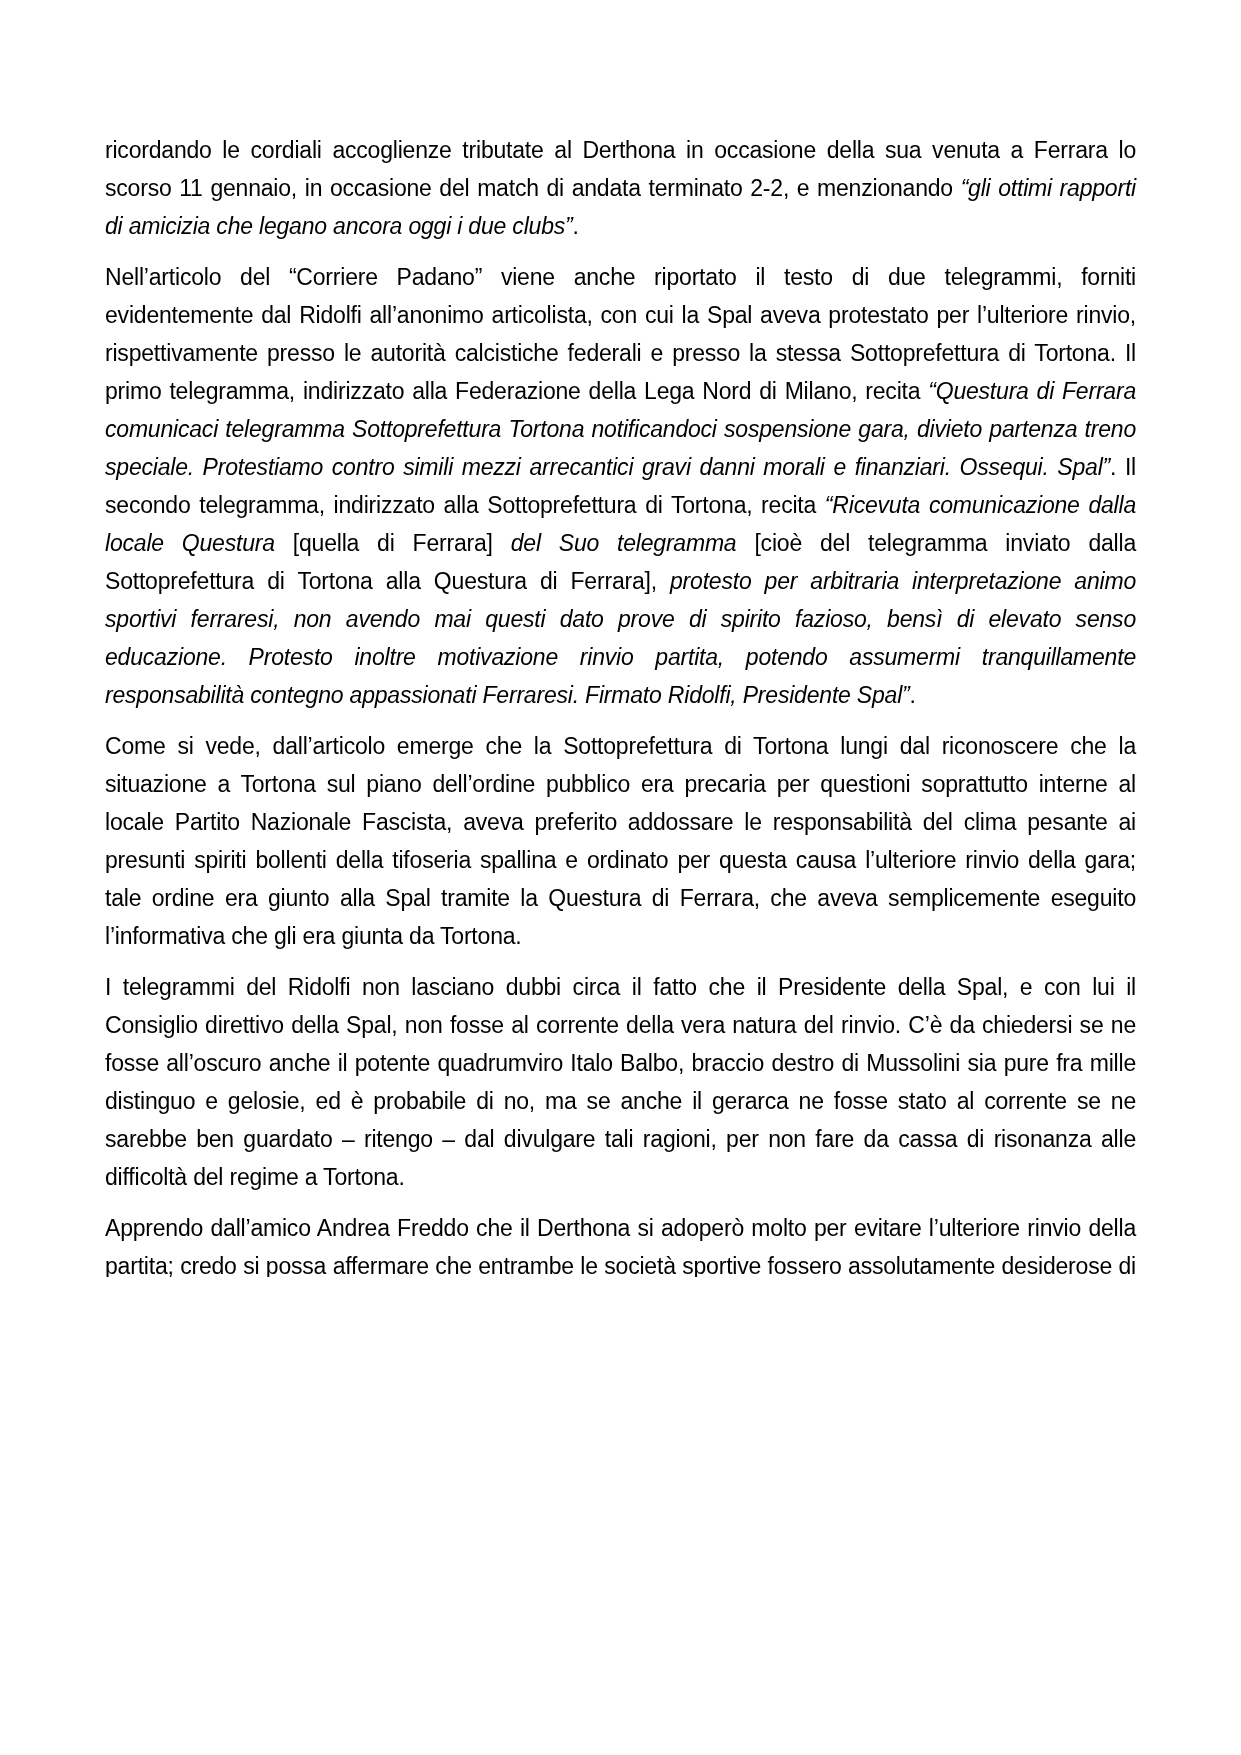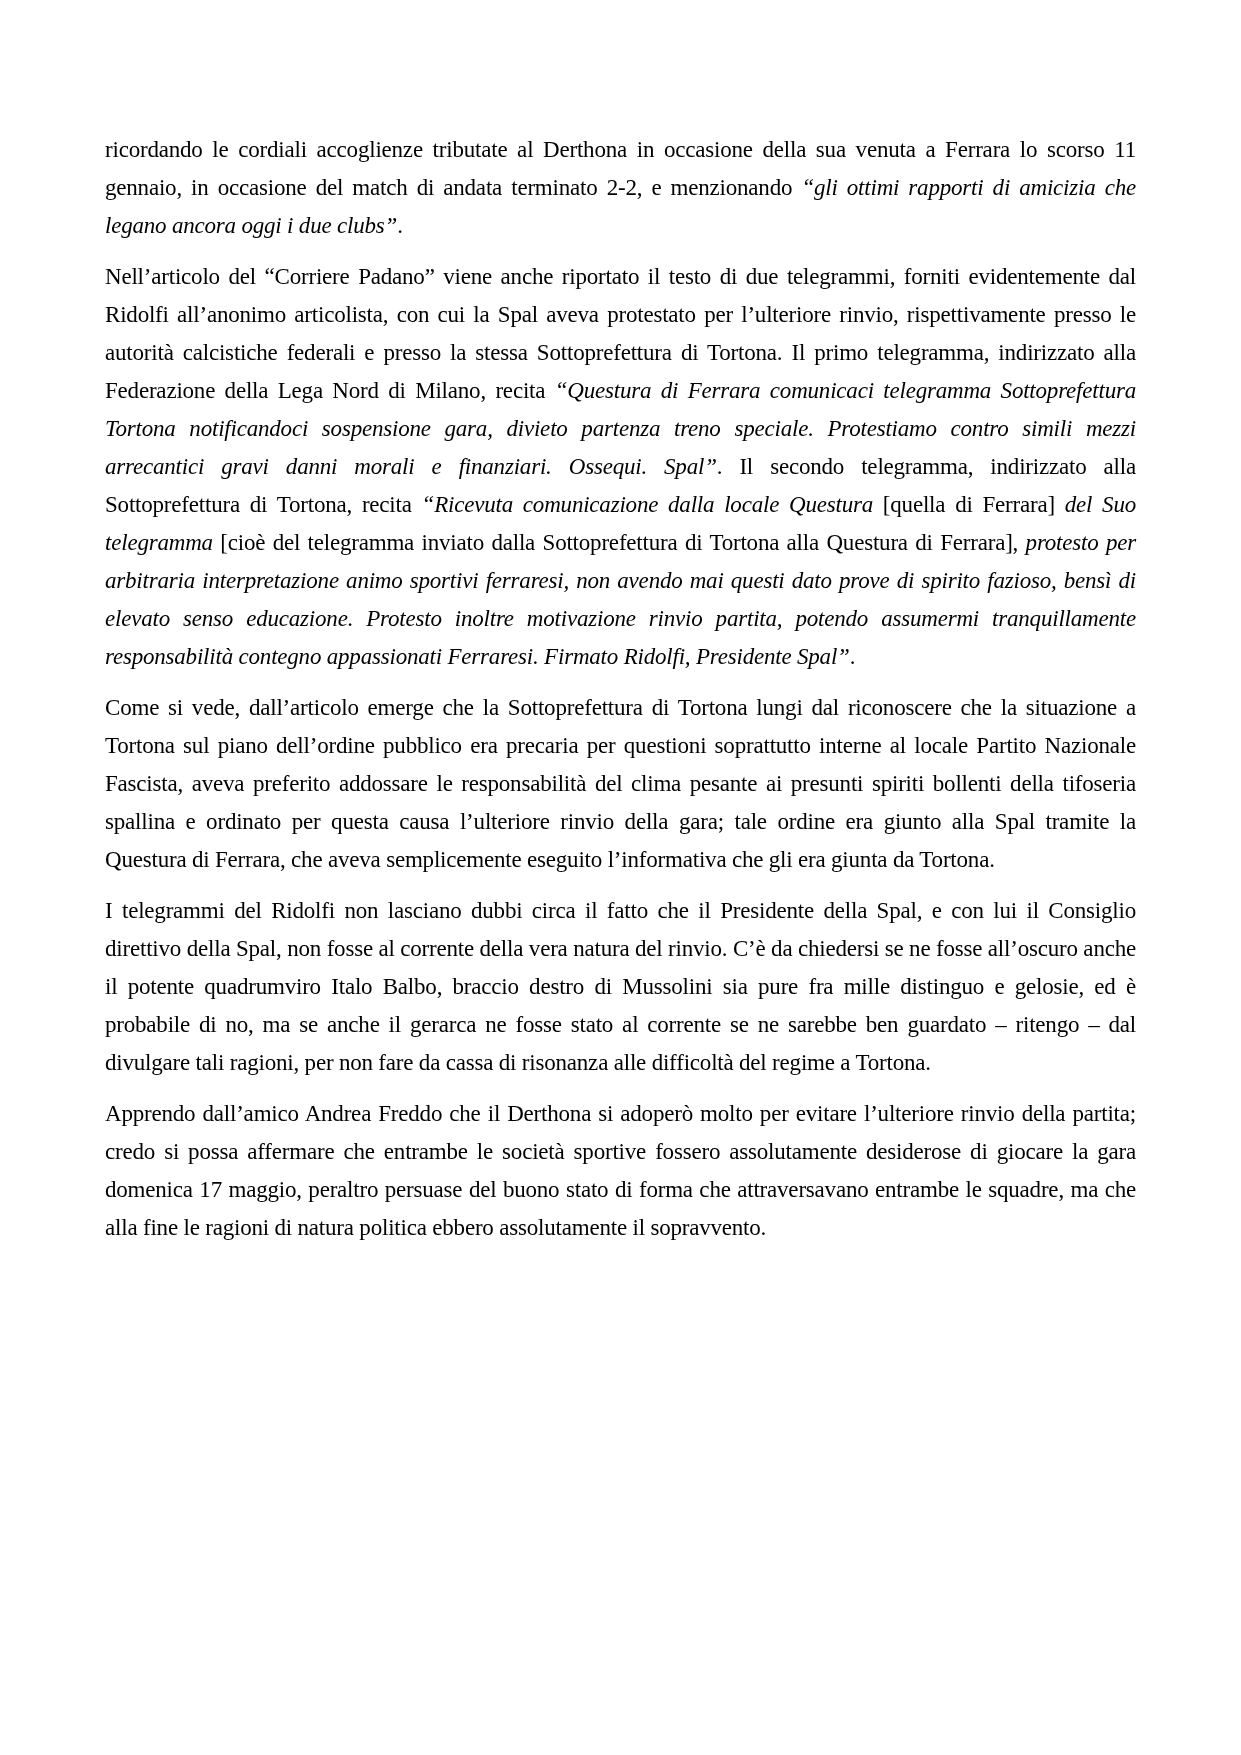--- a/index.html
+++ b/index.html
@@ -8,21 +8,21 @@
     background: #ffffff;
   }
   .page {
     position: relative;
     width: 1241px;
     height: 1277px;
     margin: 0 auto;
     background: #ffffff;
     box-sizing: border-box;
     padding: 131px 105px 0 105px;
-    font-family: Liberation Serif, serif;
+    font-family: Liberation Sans, sans-serif;
     color: #000000;
     overflow: hidden;
   }
   .para {
     margin: 0 0 13px 0;
     font-size: 23px;
     line-height: 38px;
     text-align: justify;
     color: #000000;
     letter-spacing: -0.2px;

